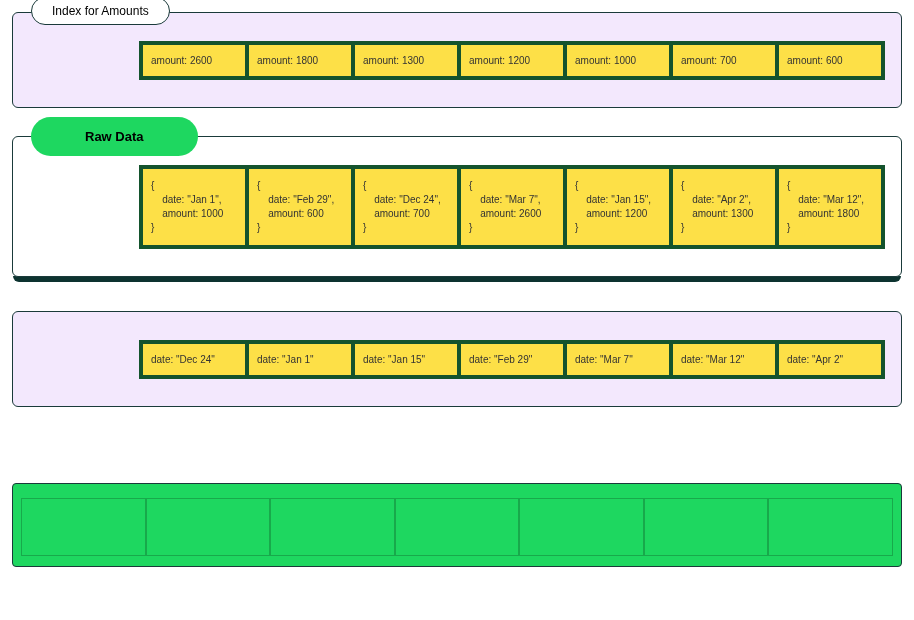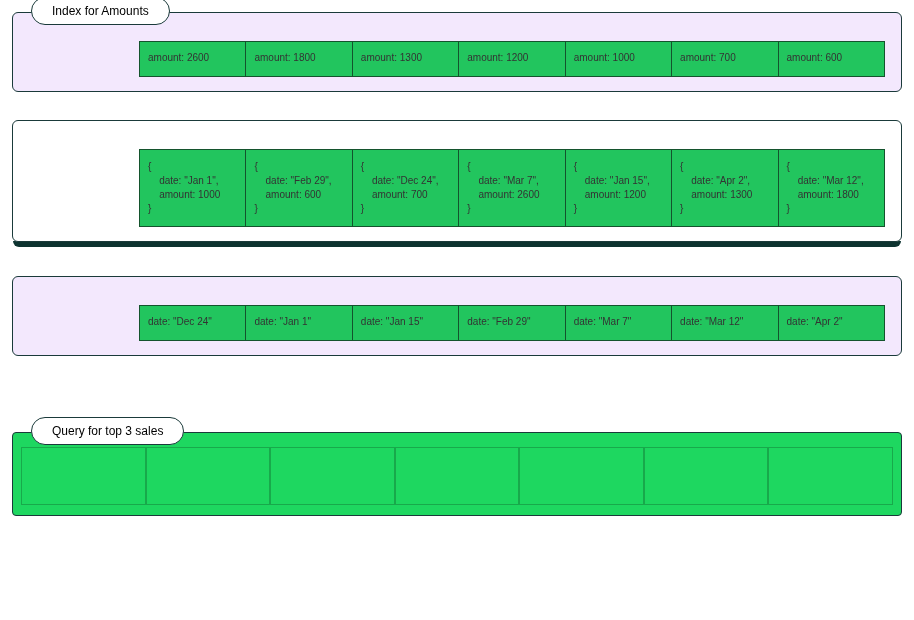--- a/index.html
+++ b/index.html
@@ -7,21 +7,21 @@
   font-family: -apple-system, BlinkMacSystemFont, "Segoe UI", Arial, sans-serif;
   background: #fff;
   padding: 12px;
   width: 914px;
 }
 .panel {
   position: relative;
   border: 1.5px solid #1a3a3a;
   border-radius: 6px;
   margin-bottom: 28px;
-  padding: 28px 16px 14px 16px;
+  padding: 28px 16px 27px 16px;
 }
 .panel.lavender { background: #f3e8fd; }
 .panel.white { background: #fff; }
 .panel.green { background: #1ed760; border-radius: 4px; }
 .panel.shadow::after {
   content: "";
   position: absolute;
   left: 0; right: 0; bottom: -6px;
   height: 6px;
   background: #0d3330;
@@ -50,22 +50,22 @@
   padding: 12px 54px;
   font-size: 13px;
   font-weight: 600;
   color: #000;
 }
 .row {
   display: flex;
   margin-left: 110px;
 }
 .cell {
-  background: #22c55e;
-  border: 1px solid #14532d;
+  background: #fde047;
+  border: 4px solid #14532d;
   padding: 10px 8px;
   font-size: 10px;
   color: #333;
   flex: 1;
   min-height: 36px;
 }
 .cell + .cell { border-left: none; }
 .obj-cell {
   line-height: 1.4;
   white-space: pre-wrap;
@@ -90,20 +90,21 @@
     <div class="cell">amount: 1800</div>
     <div class="cell">amount: 1300</div>
     <div class="cell">amount: 1200</div>
     <div class="cell">amount: 1000</div>
     <div class="cell">amount: 700</div>
     <div class="cell">amount: 600</div>
   </div>
 </div>
 
 <div class="panel white shadow">
+  <div class="label-capsule">Raw Data</div>
   <div class="row">
     <div class="cell obj-cell">{
     date: "Jan 1",
     amount: 1000
 }</div>
     <div class="cell obj-cell">{
     date: "Feb 29",
     amount: 600
 }</div>
     <div class="cell obj-cell">{
@@ -137,21 +138,20 @@
     <div class="cell">date: "Feb 29"</div>
     <div class="cell">date: "Mar 7"</div>
     <div class="cell">date: "Mar 12"</div>
     <div class="cell">date: "Apr 2"</div>
   </div>
 </div>
 
 <div class="gap"></div>
 
 <div class="panel green" style="padding:14px 8px 10px 8px;">
-  <div class="label-pill">Query for top 3 sales</div>
   <div class="row green-cells">
     <div class="cell"></div>
     <div class="cell"></div>
     <div class="cell"></div>
     <div class="cell"></div>
     <div class="cell"></div>
     <div class="cell"></div>
     <div class="cell"></div>
   </div>
 </div>

